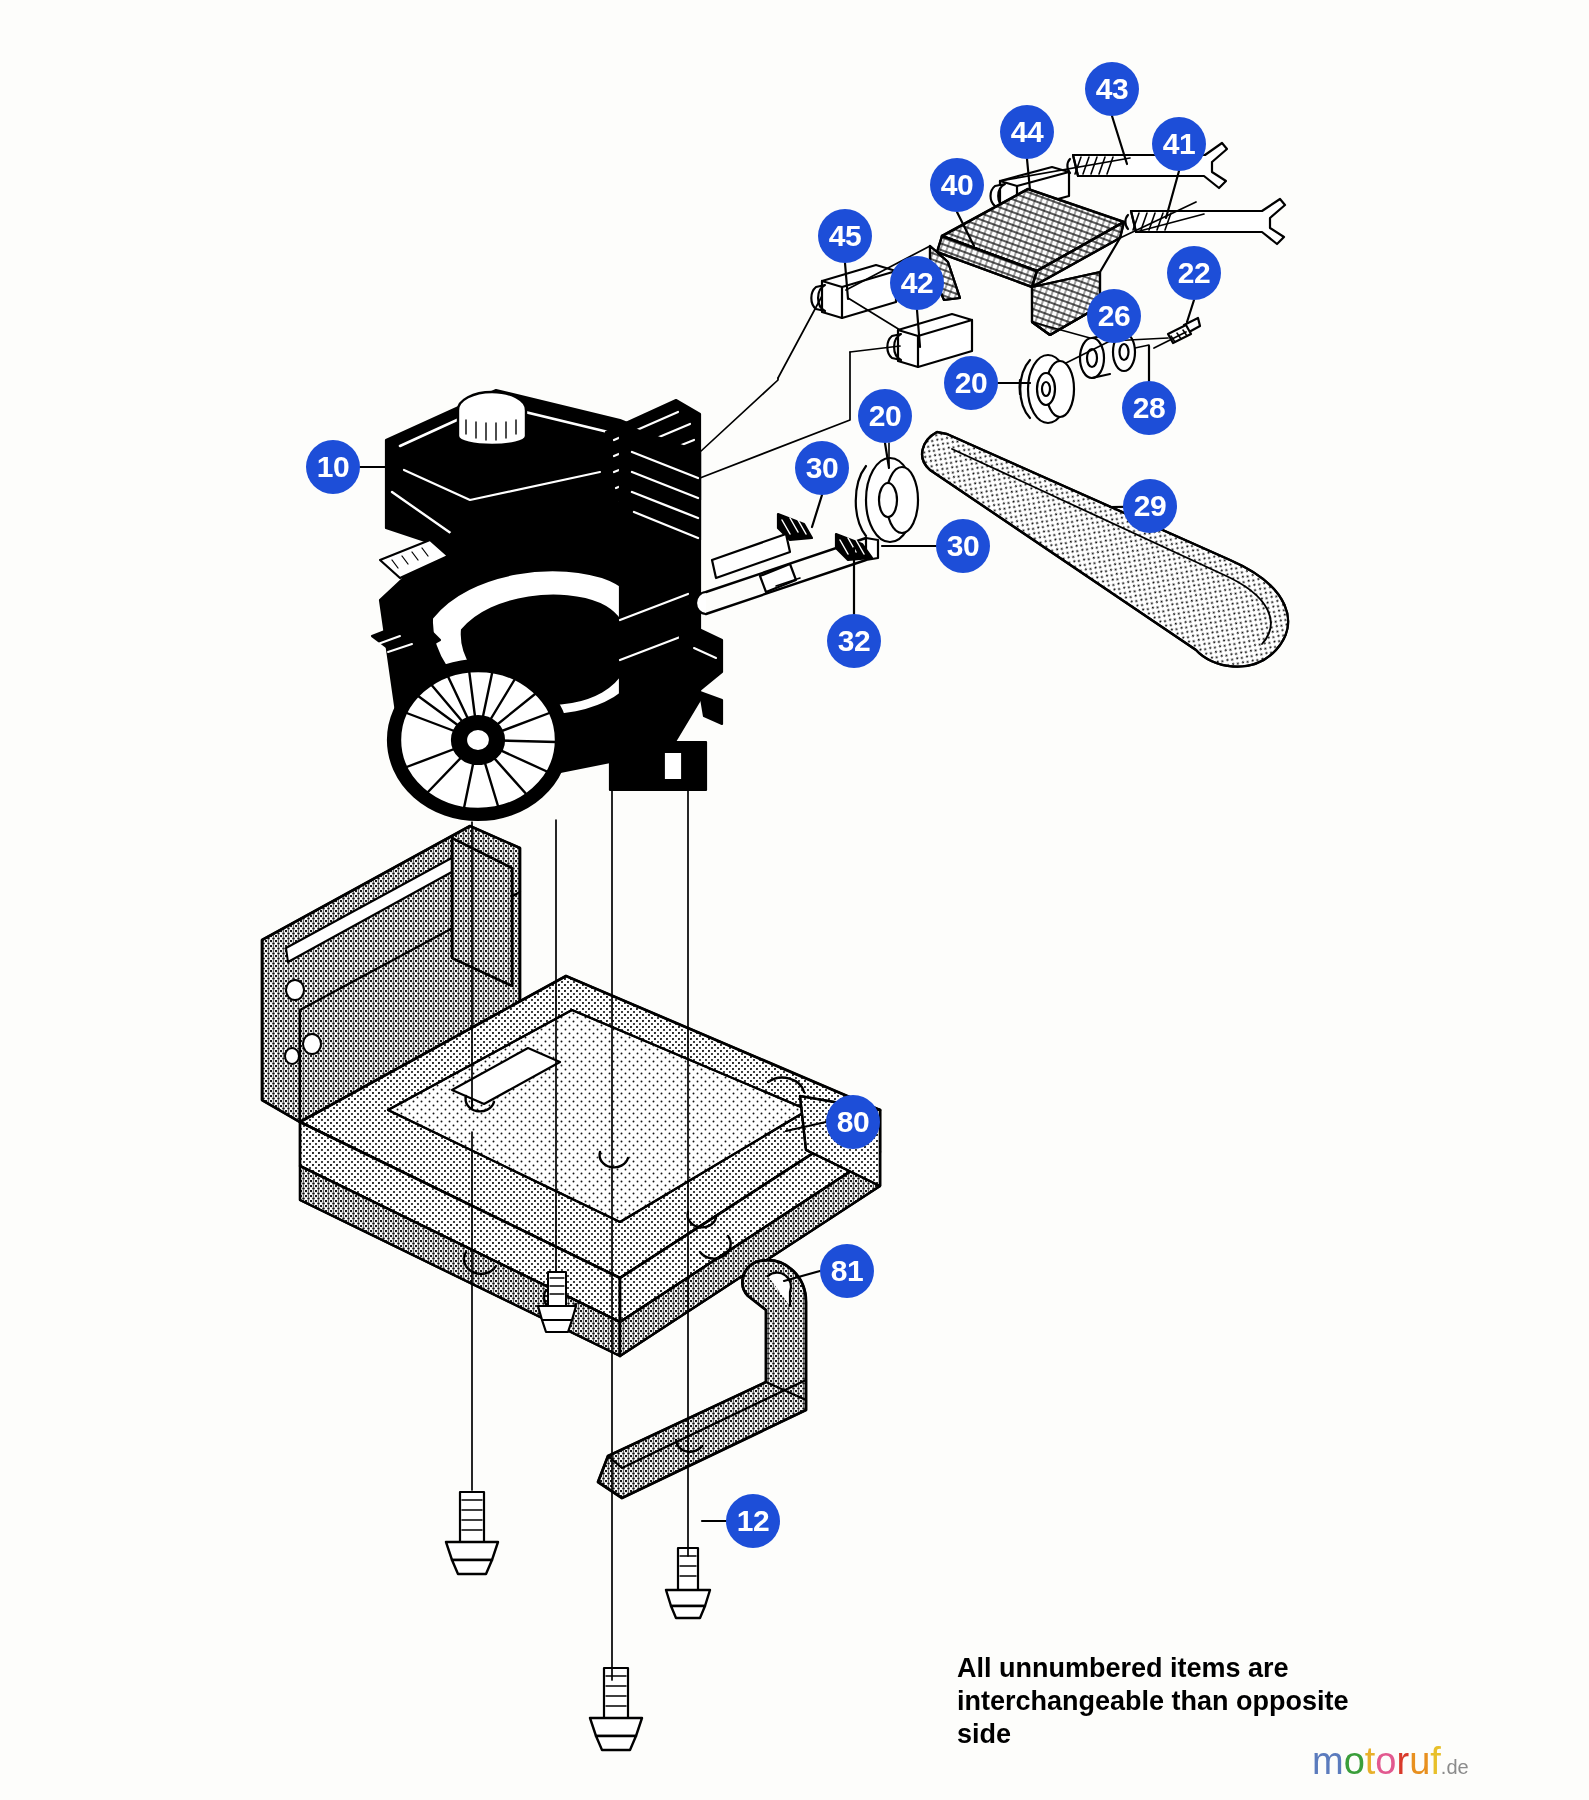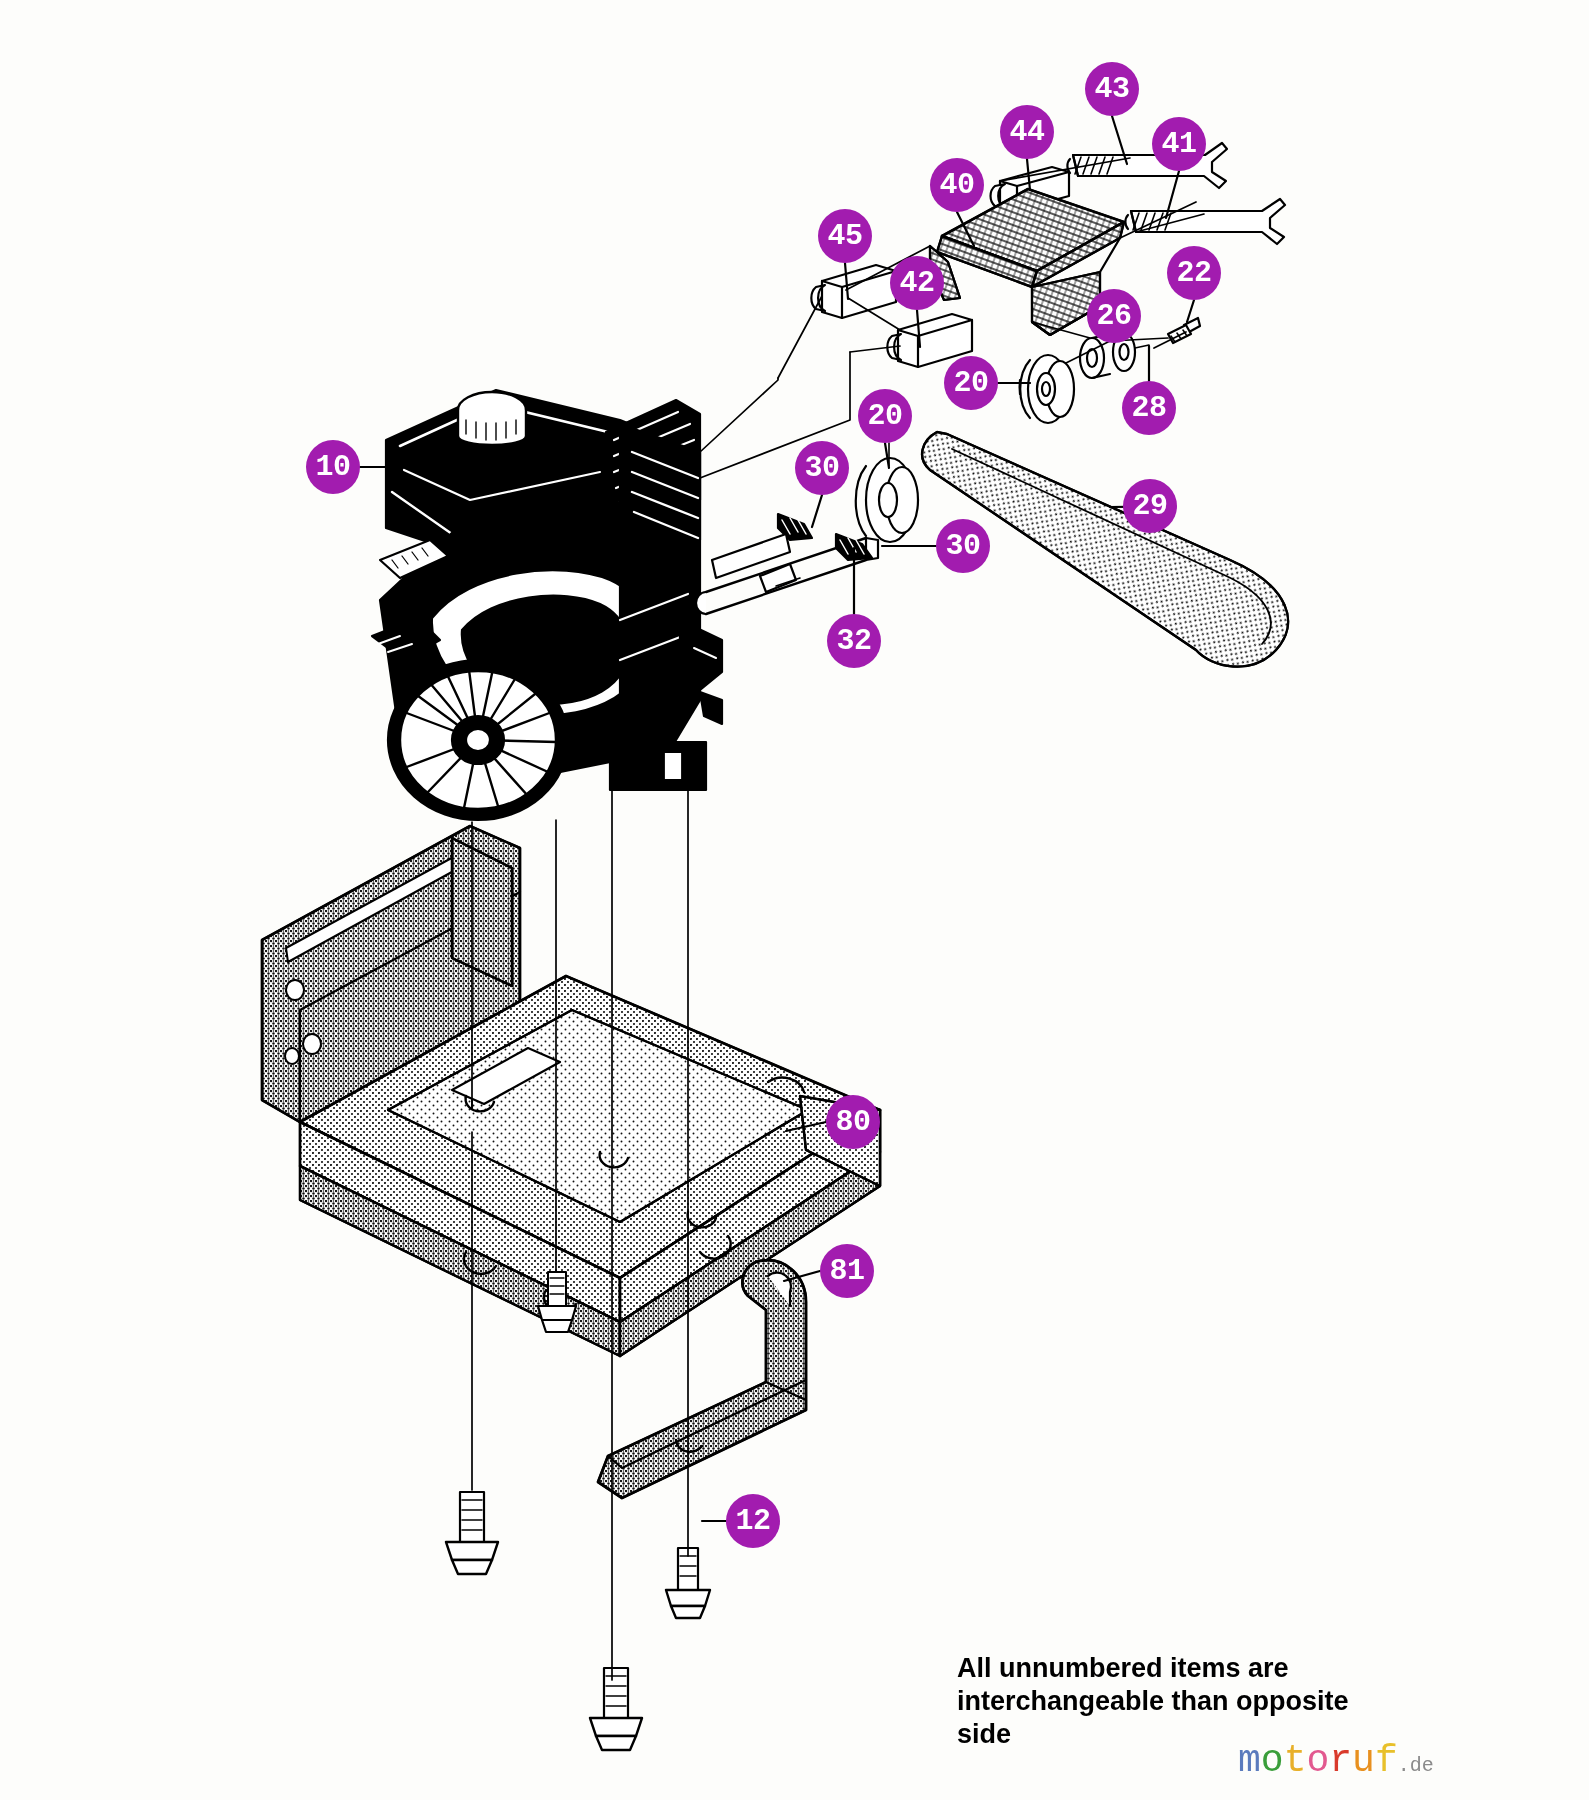--- a/index.html
+++ b/index.html
@@ -12,24 +12,24 @@
     position:relative;
   }
   #stage{position:absolute;left:0;top:0;width:1589px;height:1800px;}
   #art{position:absolute;left:0;top:0;width:1589px;height:1800px;}
 
   
   .callout{
     position:absolute;
     width:54px;height:54px;
     border-radius:50%;
-    background:#a21caf;
+    background:#1d4ed8;
     color:#fff;
     display:flex;align-items:center;justify-content:center;
-    font-family:Liberation Mono, monospace;
+    font-family:Liberation Sans, sans-serif;
     font-size:30px;
     font-weight:700;
     letter-spacing:-0.5px;
     line-height:1;
     box-sizing:border-box;
     user-select:none;
     text-align:right;
   }
 
   
@@ -48,22 +48,22 @@
     width:430px;
     font-size:27px;
     line-height:1.22;
     font-weight:700;
     color:#000;
   }
 
   
   .watermark{
     position:absolute;
-    left:1238px;top:1742px;
-    font-family:Liberation Mono, monospace;
+    left:1312px;top:1742px;
+    font-family:Liberation Sans, sans-serif;
     font-size:38px;
     line-height:1;
     white-space:nowrap;
     user-select:none;
   }
   .watermark span{display:inline-block;}
   .wm-de{font-size:20px;color:#8b8b8b;}
 </style>
 </head>
 <body>

